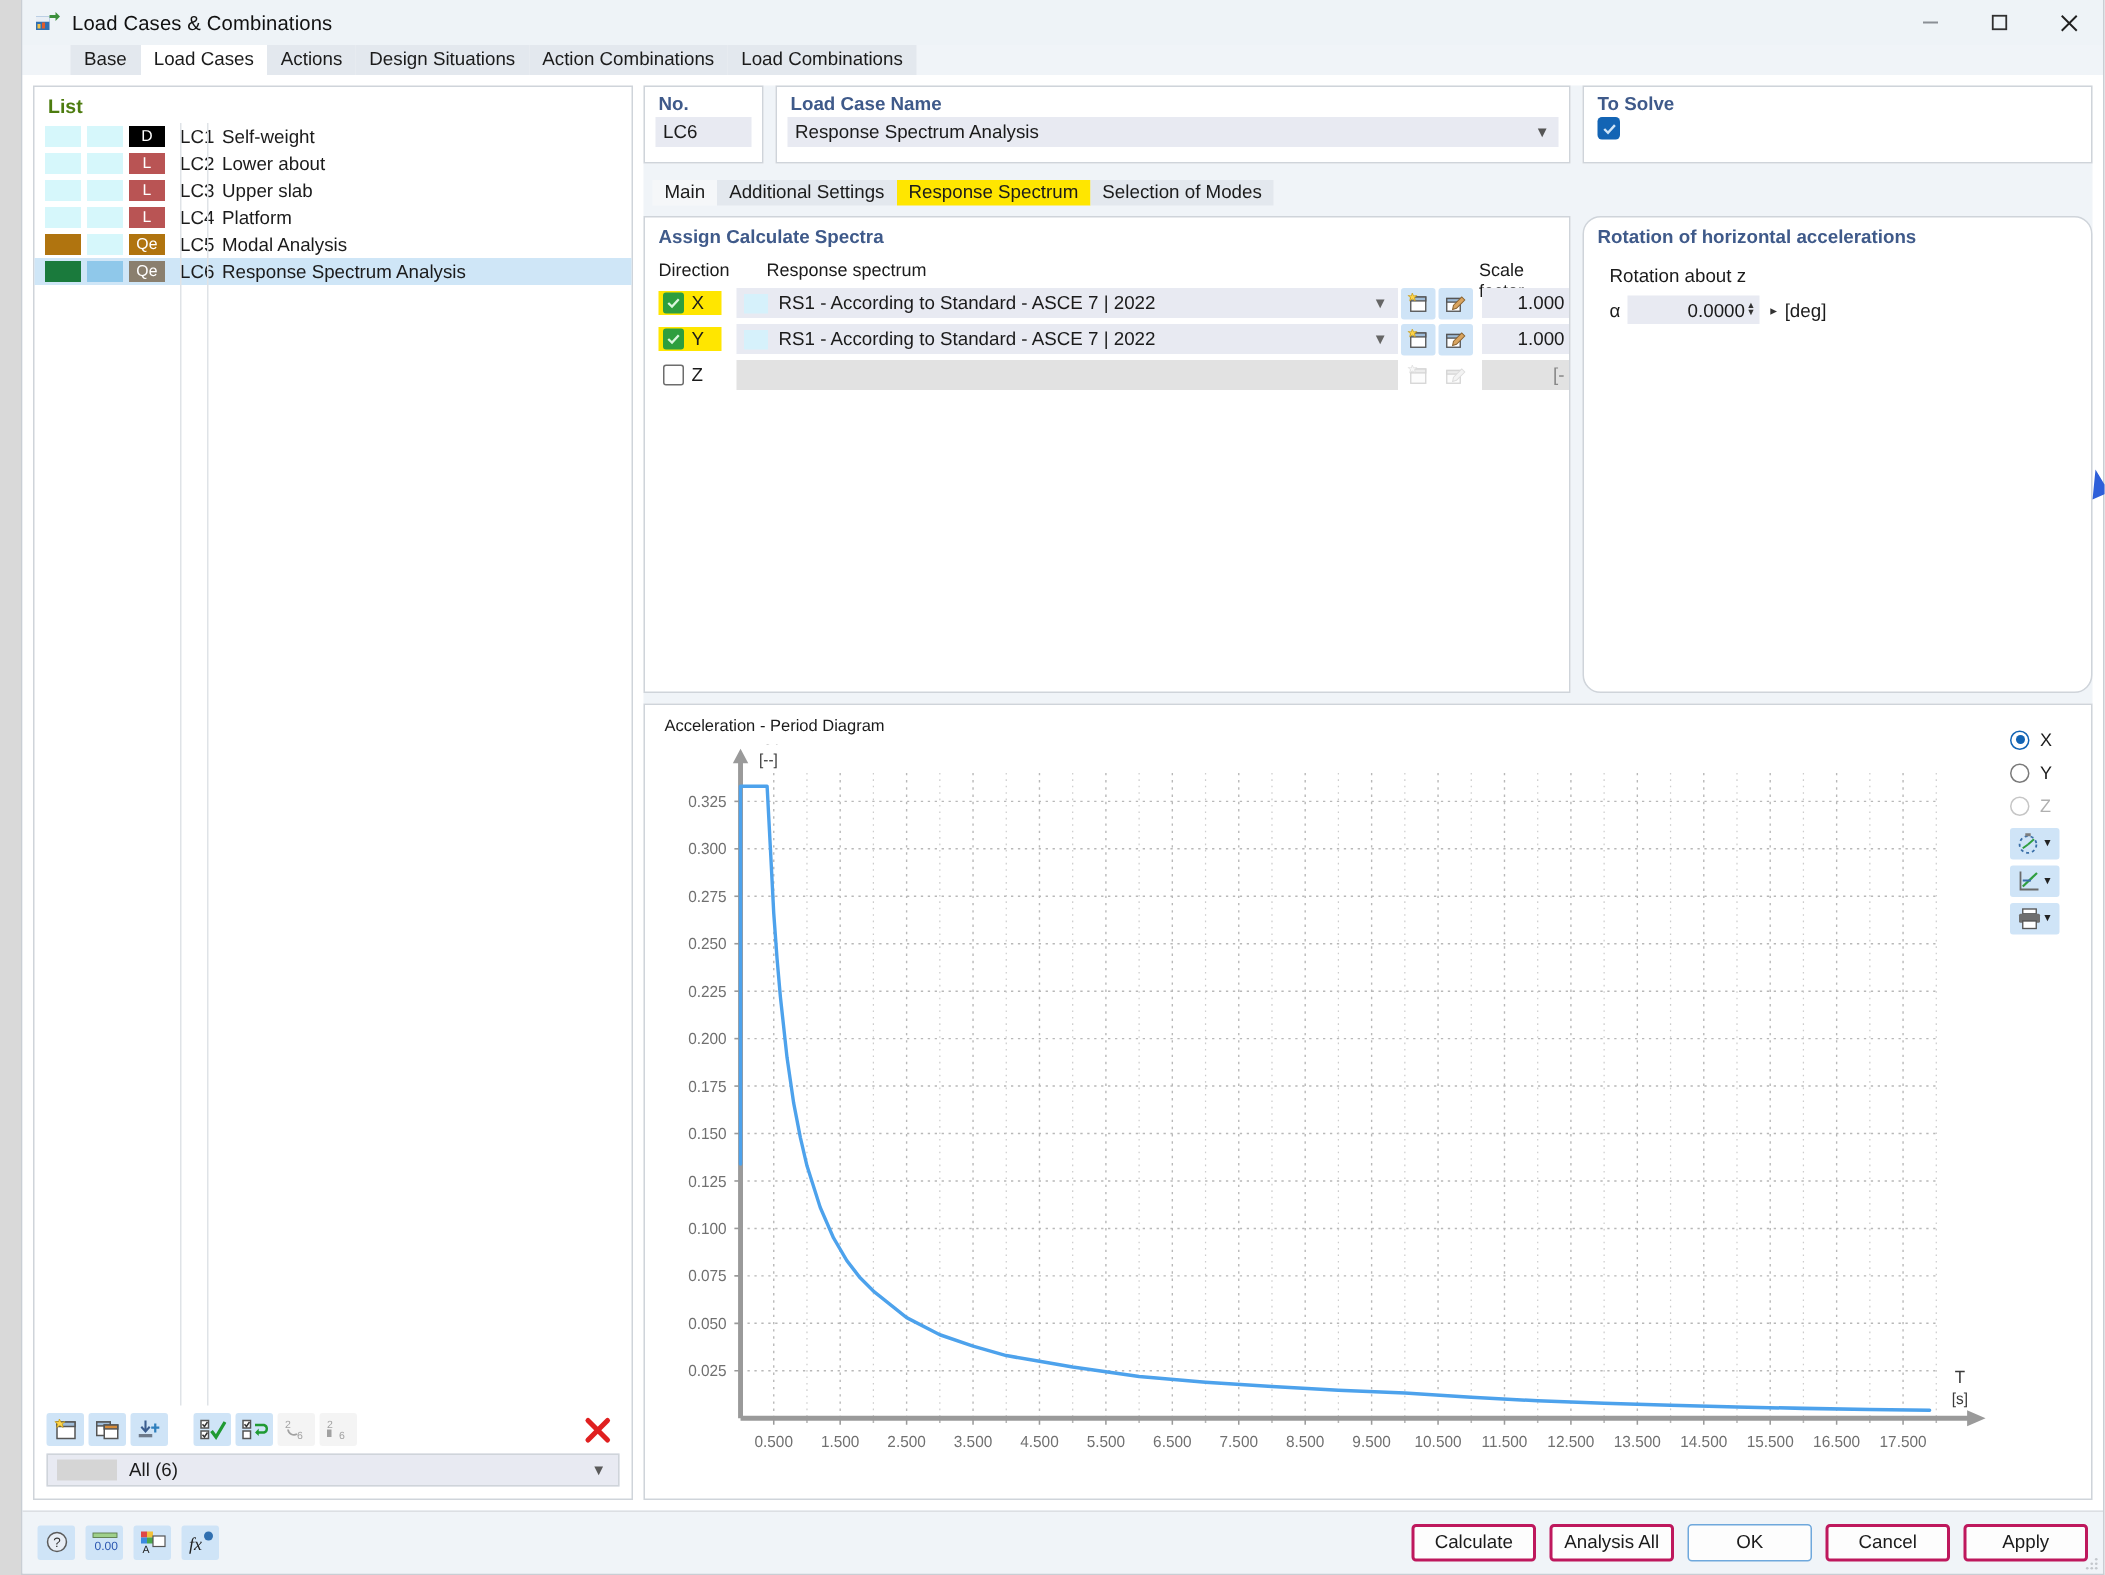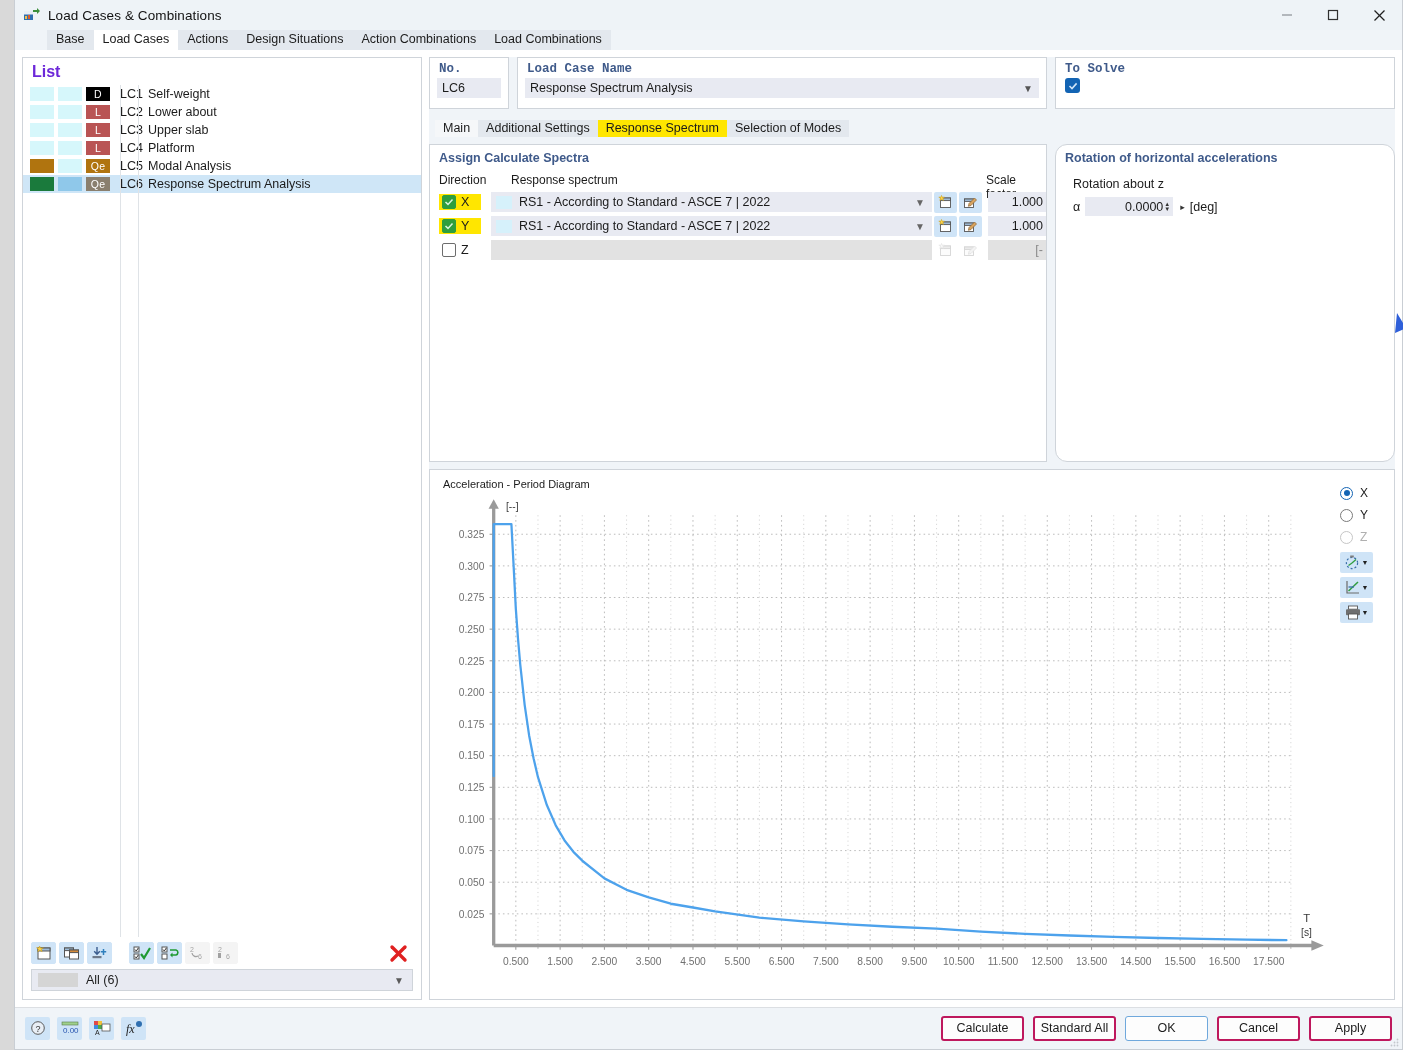--- a/index.html
+++ b/index.html
@@ -64,21 +64,21 @@
   
   #leftpanel {
     width:400px; flex:0 0 400px;
     background:#ffffff;
     border:1px solid #cfd4da;
     margin:7px 0 7px 7px;
     display:flex; flex-direction:column;
     position:relative;
   }
   .panel-title {
-    color:#6d28d9; font-weight:bold; font-size:16px;
+    color:#4d7c0f; font-weight:bold; font-size:13px;
     padding:5px 0 4px 9px;
   }
   #lc-list { flex:1 1 auto; position:relative; }
   .lc-row {
     display:flex; align-items:center; height:18px; font-size:12.5px;
     padding-left:7px;
   }
   .lc-row.sel { background:#cfe6f7; }
   .sw { width:24px; height:14px; margin-right:4px; flex:0 0 24px; }
   .sw.badge { display:flex; align-items:center; justify-content:center;
@@ -113,21 +113,21 @@
     flex:1 1 auto; display:flex; flex-direction:column;
     margin:7px 7px 7px 7px; gap:7px;
     background:#f0f4f8;
   }
   .box { background:#ffffff; border:1px solid #cfd4da; }
 
   #hdrrow { display:flex; gap:8px; height:52px; flex:0 0 52px; }
   #no-box { width:80px; flex:0 0 80px; }
   #name-box { flex:1 1 auto; }
   #solve-box { width:340px; flex:0 0 340px; }
-  .fld-label { color:#3f5a8a; font-weight:bold; font-size:12.5px; padding:4px 16px 2px 9px;font-family:Liberation Mono, monospace; }
+  .fld-label { color:#3f5a8a; font-weight:bold; font-size:12.5px; padding:4px 16px 2px 9px; }
   .fld-input {
     margin:0 7px; height:20px; background:#e8eaf2; border:none;
     display:flex; align-items:center; padding-left:5px; font-size:12.5px;
     position:relative;
   }
   .fld-input .caret { position:absolute; right:6px; color:#555; font-size:10px; }
   .chk {
     width:15px; height:15px; border-radius:3px; background:#1364b4;
     display:flex; align-items:center; justify-content:center; margin-left:9px;
   }
@@ -757,21 +757,21 @@
     </div>
     <div class="fbtn-icon">
       <svg width="18" height="16" viewBox="0 0 18 16">
         <text x="1" y="13" font-size="12" fill="#222" font-style="italic" font-family="serif">fx</text>
         <circle cx="14" cy="4" r="3" fill="#2f6fb0"></circle>
       </svg>
     </div>
 
     <div class="fbtns">
       <div class="pbtn">Calculate</div>
-      <div class="pbtn">Standard All</div>
+      <div class="pbtn">Analysis All</div>
       <div class="pbtn primary">OK</div>
       <div class="pbtn">Cancel</div>
       <div class="pbtn">Apply</div>
     </div>
     <svg id="grip" viewBox="0 0 9 9">
       <circle cx="7.5" cy="1.5" r=".9" fill="#8d9298"></circle>
       <circle cx="4.5" cy="4.5" r=".9" fill="#8d9298"></circle>
       <circle cx="7.5" cy="4.5" r=".9" fill="#8d9298"></circle>
       <circle cx="1.5" cy="7.5" r=".9" fill="#8d9298"></circle>
       <circle cx="4.5" cy="7.5" r=".9" fill="#8d9298"></circle>

